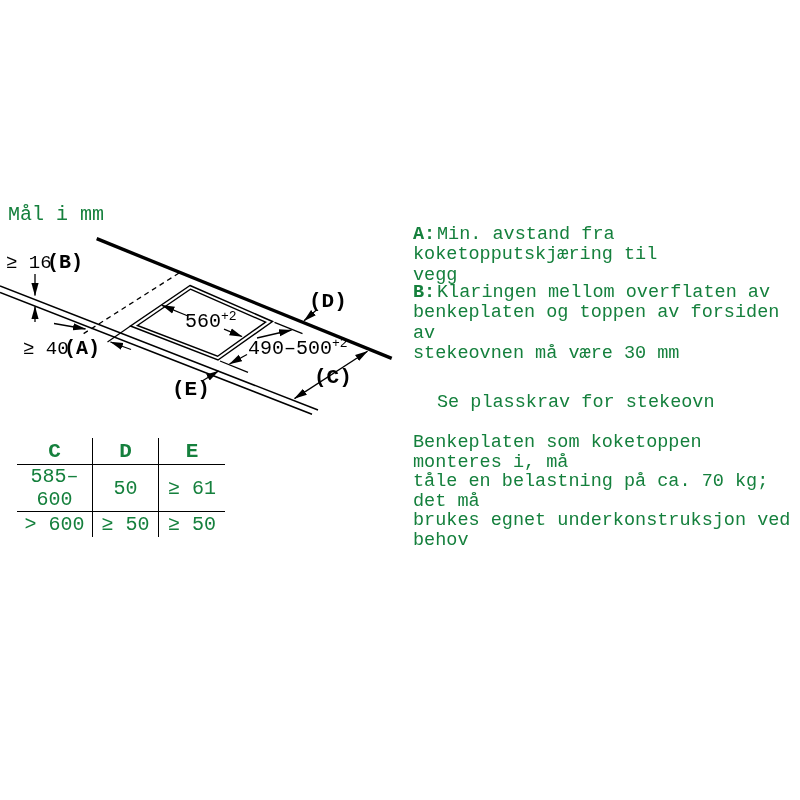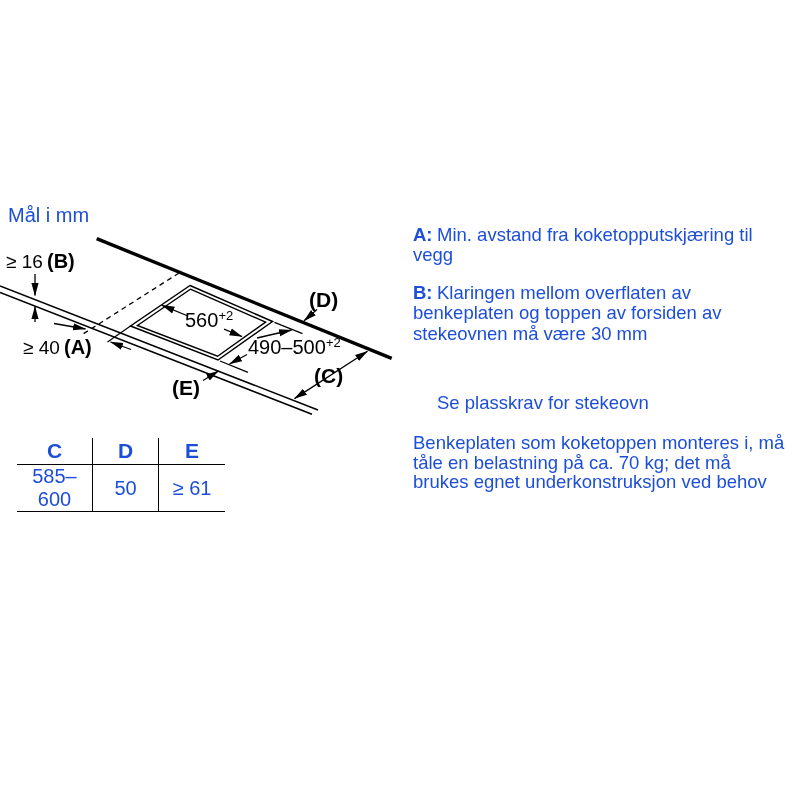--- a/index.html
+++ b/index.html
@@ -1,17 +1,17 @@
 <!DOCTYPE html>
 <html><head>
 <meta charset="utf-8">
 <style>
   html,body{margin:0;padding:0;background:#fff;}
   .canvas{position:relative;width:800px;height:800px;background:#ffffff;overflow:hidden;
-          font-family:Liberation Sans, sans-serif;color:#1d4ed8;}
+          font-family:Liberation Mono, monospace;color:#15803d;}
   .units{position:absolute;left:8px;top:204px;font-size:20px;line-height:22px;}
   .diagram-svg{position:absolute;left:0;top:228px;}
   .legend-item{position:absolute;left:413px;font-size:18.5px;line-height:20.3px;}
   .legend-item .lab{font-weight:700;display:inline-block;width:24px;}
   .cont{}
   .note{position:absolute;left:437px;top:377px;font-size:18.5px;line-height:20px;margin-top:16px;}
   .para{position:absolute;left:413px;top:433px;font-size:18.5px;line-height:19.6px;}
   table.spec{position:absolute;left:17px;top:438px;border-collapse:collapse;}
   table.spec th{font-weight:700;font-size:21px;height:26px;padding:0;text-align:center;}
   table.spec td{font-size:20px;height:25px;padding:0;text-align:center;}
@@ -103,20 +103,25 @@
         <th class="w1 vr">D</th>
         <th class="w2">E</th>
       </tr>
     </thead>
     <tbody>
       <tr class="r0">
         <td class="vr">585–600</td>
         <td class="vr">50</td>
         <td>≥ 61</td>
       </tr>
+      <tr>
+        <td class="vr">&gt; 600</td>
+        <td class="vr">≥ 50</td>
+        <td>≥ 50</td>
+      </tr>
     </tbody>
   </table>
 
   <div class="para">
     <div>Benkeplaten som koketoppen monteres i, må</div>
     <div>tåle en belastning på ca. 70 kg; det må</div>
     <div>brukes egnet underkonstruksjon ved behov</div>
   </div>
 
 </div>

